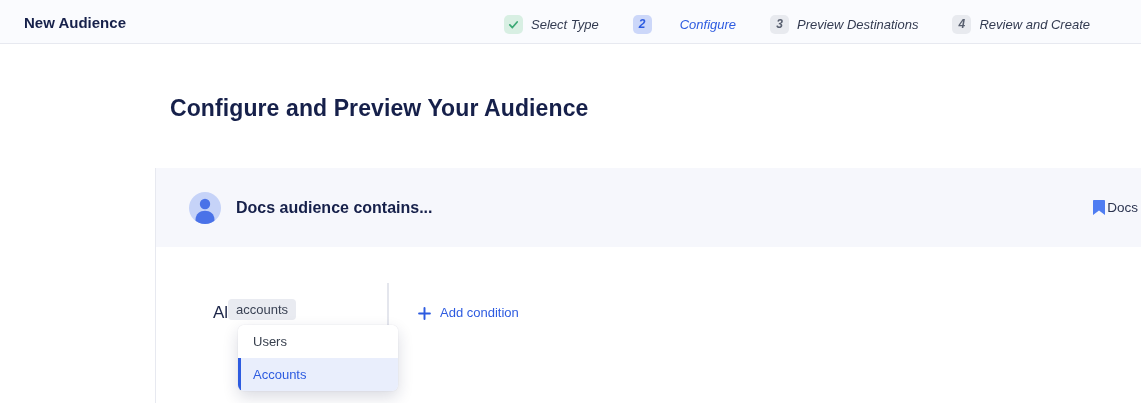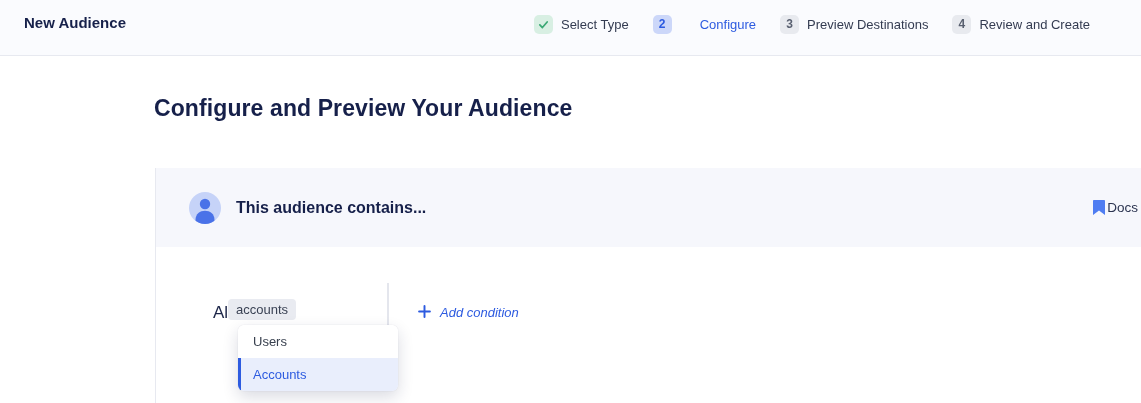--- a/index.html
+++ b/index.html
@@ -8,47 +8,47 @@
     width:1141px; height:403px;
     position:relative;
     overflow:hidden;
     background:#ffffff;
     font-family:"Liberation Sans", sans-serif;
     -webkit-font-smoothing:antialiased;
   }
 
   
   .topbar {
-    position:absolute; top:0; left:0; width:1141px; height:56px;
+    position:absolute; top:0; left:0; width:1141px; height:44px;
     background:#fafbfe;
     border-bottom:1px solid #e7e9f0;
   }
   .app-title {
     position:absolute; left:24px; top:14px;
     font-size:15px; font-weight:700; color:#16204a;
   }
   .stepper {
     position:absolute; right:51px; top:0; height:48px;
-    display:flex; align-items:center; gap:24px;
+    display:flex; align-items:center; gap:34px;font-style:italic;
   }
   .step { display:flex; align-items:center; gap:8px; cursor:default; }
   .step .badge {
     width:19px; height:19px; border-radius:5px;
     display:flex; align-items:center; justify-content:center;
     font-size:12px; font-weight:700;
   }
   .step .label { font-size:13px; color:#333b51; }
   .step.done .badge { background:#d8efe3; }
   .step.active .badge { background:#ccd7f9; color:#2d5be0; }
   .step.active .label { color:#2d5be0;margin-left:20px; }
   .step.pending .badge { background:#e8eaef; color:#596070; font-weight:600; }
 
   
   .page-heading {
-    position:absolute; left:154px; top:95px;
+    position:absolute; left:170px; top:95px;
     font-size:23px; font-weight:700; color:#16204a;
     letter-spacing:0.1px;
   }
 
   
   .panel {
     position:absolute; left:155px; top:168px; right:0; bottom:0;
     border-left:1px solid #e7e9f0;
     background:#ffffff;
   }
@@ -87,24 +87,23 @@
     font-size:13px; color:#3a4254;
     cursor:pointer;
   }
   .connector {
     position:absolute; left:231px; top:115px;
     width:2px; height:107px; background:#e4e6ed;
     z-index:1;
   }
   .add-condition {
     position:absolute; left:262px; top:137px;
-    display:flex; align-items:flex-start; gap:9px;
+    display:flex; align-items:flex-end; gap:9px;
     color:#2d5be0; font-size:13px;
     cursor:pointer;
-    font-style:italic;
   }
 
   
   .dropdown {
     position:absolute; left:82px; top:157px; width:160px;
     background:#ffffff; border-radius:6px;
     box-shadow:0 6px 16px rgba(23,32,73,0.16), 0 0 1px rgba(23,32,73,0.2);
     overflow:hidden; z-index:5;
   }
   .dropdown-item {
@@ -152,21 +151,21 @@
 <div class="page-heading">Configure and Preview Your Audience</div>
 
 <div class="panel">
   <div class="panel-header">
     <div class="avatar">
       <svg width="32" height="32" viewBox="0 0 32 32">
         <circle cx="16" cy="12" r="5.2" fill="#4a72e8"></circle>
         <path d="M6.5 28c0-6.2 4.6-9.2 9.5-9.2s9.5 3 9.5 9.2v4h-19z" fill="#4a72e8"></path>
       </svg>
     </div>
-    <div class="panel-title">This audience contains...</div>
+    <div class="panel-title">Docs audience contains...</div>
     <div class="docs-link">
       <span style="display:flex;">
         <svg width="12" height="15" viewBox="0 0 12 15">
             <path d="M1 0h10c0.55 0 1 0.45 1 1v14l-6-4.6L0 15V1c0-0.55 0.45-1 1-1z" fill="#4f7df2"></path>
           </svg>
       </span>
       <span class="docs-label">Docs</span>
     </div>
   </div>
 

